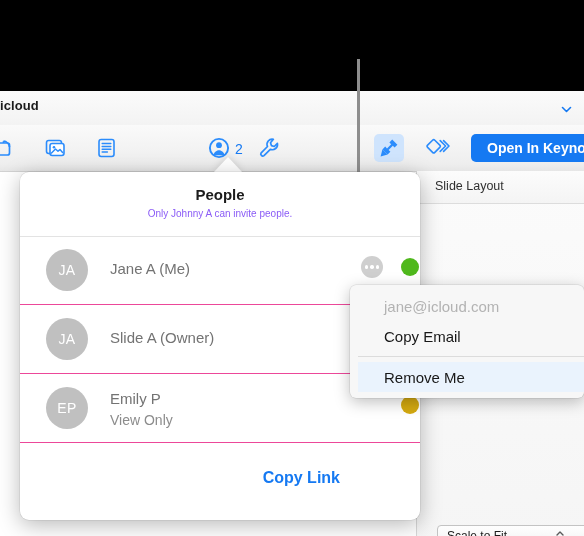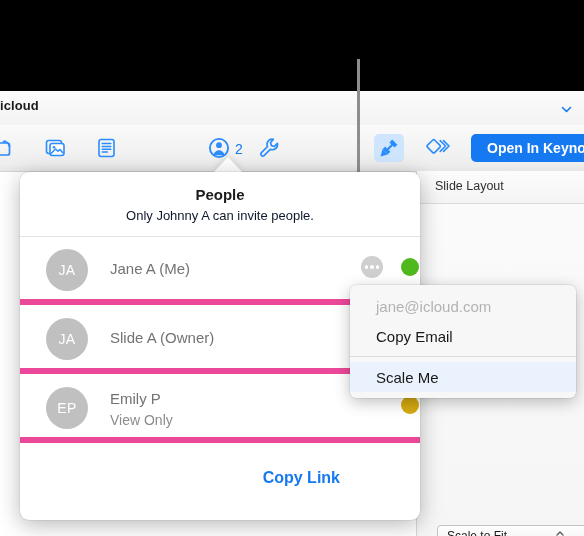--- a/index.html
+++ b/index.html
@@ -233,29 +233,29 @@
   .pop-title {
     position: absolute;
     left: 0; top: 14px; width: 400px;
     font-size: 15px;
     font-weight: 700;
     color: #1c1c1c;
   }
   .pop-subtitle {
     position: absolute;
     left: 0; top: 36px; width: 400px;
-    font-size: 13px;
-    color: #0f172a;
+    font-size: 10px;
+    color: #8b5cf6;
   }
 
   .person-row {
     position: absolute;
     left: 0;
     width: 400px;
-    border-bottom: 6px solid #ec4899;
+    border-bottom: 1px solid #ec4899;
     box-sizing: border-box;
   }
   .person-row.r0 { top: 64px;  height: 69px; }
   .person-row.r1 { top: 133px; height: 69px; }
   .person-row.r2 { top: 202px; height: 69px; padding-left: 42px; }
 
   .avatar {
     position: absolute;
     left: 26px; top: 13px;
     width: 42px; height: 42px;
@@ -324,21 +324,21 @@
 
   
   .ctx-menu {
     position: absolute;
     left: 350px; top: 285px;
     width: 226px;
     background: #f7f7f7;
     border-radius: 6px;
     box-shadow: 0 4px 16px rgba(0,0,0,.26), 0 0 0 .5px rgba(0,0,0,.12);
     overflow: hidden;
-    padding: 6px 0 6px 0;
+    padding: 6px 0 6px 8px;
   }
   .ctx-item {
     height: 30px;
     display: flex;
     align-items: center;
     padding-left: 26px;
     font-size: 15px;
     color: #181818;
     box-sizing: border-box;
   }
@@ -485,16 +485,16 @@
 
     <div class="pop-footer">
       <div class="copy-link">Copy Link</div>
     </div>
   </div>
 
   <div class="ctx-menu">
     <div class="ctx-item disabled">jane@icloud.com</div>
     <div class="ctx-item">Copy Email</div>
     <div class="ctx-sep"></div>
-    <div class="ctx-item highlight">Scale Me</div>
+    <div class="ctx-item highlight">Remove Me</div>
   </div>
 
 </div>
 
 </body></html>

